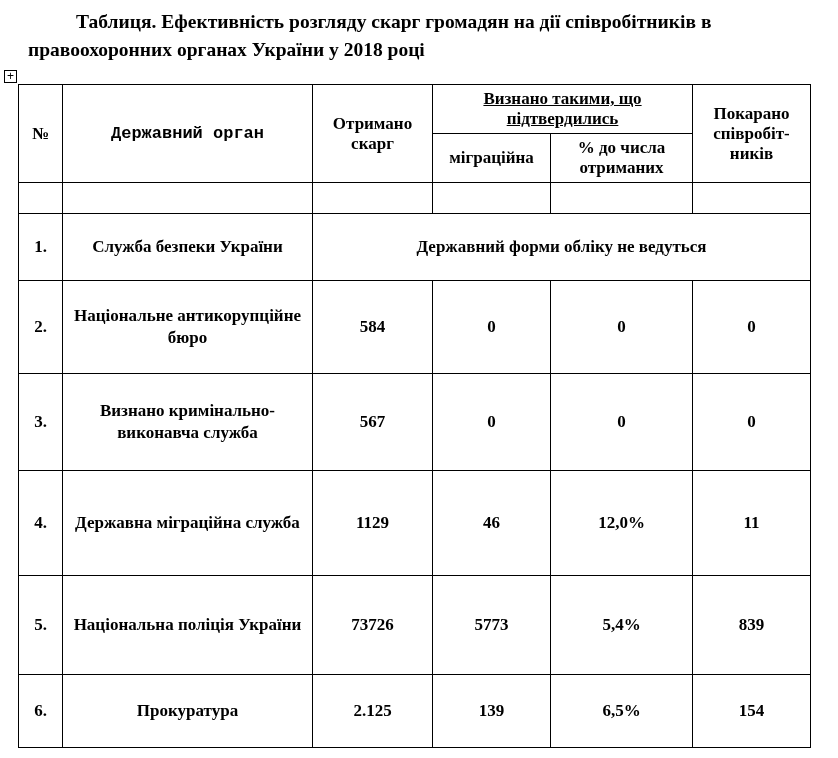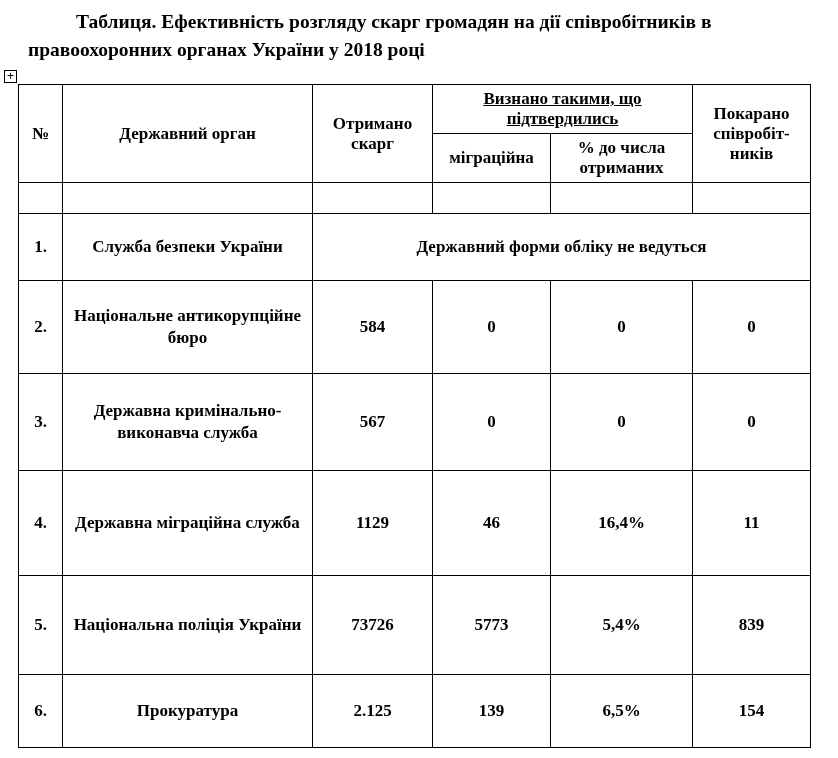--- a/index.html
+++ b/index.html
@@ -72,21 +72,21 @@
   col.c-organ  { width: 250px; }
   col.c-recv   { width: 120px; }
   col.c-qty    { width: 118px; }
   col.c-pct    { width: 142px; }
   col.c-pun    { width: 118px; }
 
   .hdr-num, .hdr-organ, .hdr-recv, .hdr-pun {
     font-size: 17.5px;
   }
   .hdr-num { font-size: 17px; }
-  .hdr-organ { font-size: 19px; }
+  .hdr-organ { font-size: 19px; font-family: Liberation Mono, monospace; }
   .hdr-confirmed { font-size: 17.5px; text-decoration: underline; }
   .hdr-sub { font-size: 16.5px; }
 
   .spacer-row td {
     height: 22px;
     padding: 0;
   }
   .row-body td {
     height: 56px;
   }
@@ -165,33 +165,33 @@
         <td class="cell-num">2.</td>
         <td class="cell-organ">Національне антикорупційне бюро</td>
         <td class="cell-val">584</td>
         <td class="cell-val">0</td>
         <td class="cell-val">0</td>
         <td class="cell-val">0</td>
       </tr>
 
       <tr class="row-body r3">
         <td class="cell-num">3.</td>
-        <td class="cell-organ">Державна кримінально-виконавча служба</td>
+        <td class="cell-organ">Визнано кримінально-виконавча служба</td>
         <td class="cell-val">567</td>
         <td class="cell-val">0</td>
         <td class="cell-val">0</td>
         <td class="cell-val">0</td>
       </tr>
 
       <tr class="row-body r4">
         <td class="cell-num">4.</td>
         <td class="cell-organ">Державна міграційна служба</td>
         <td class="cell-val">1129</td>
         <td class="cell-val">46</td>
-        <td class="cell-val">16,4%</td>
+        <td class="cell-val">12,0%</td>
         <td class="cell-val">11</td>
       </tr>
 
       <tr class="row-body r5">
         <td class="cell-num">5.</td>
         <td class="cell-organ">Національна поліція України</td>
         <td class="cell-val">73726</td>
         <td class="cell-val">5773</td>
         <td class="cell-val">5,4%</td>
         <td class="cell-val">839</td>

